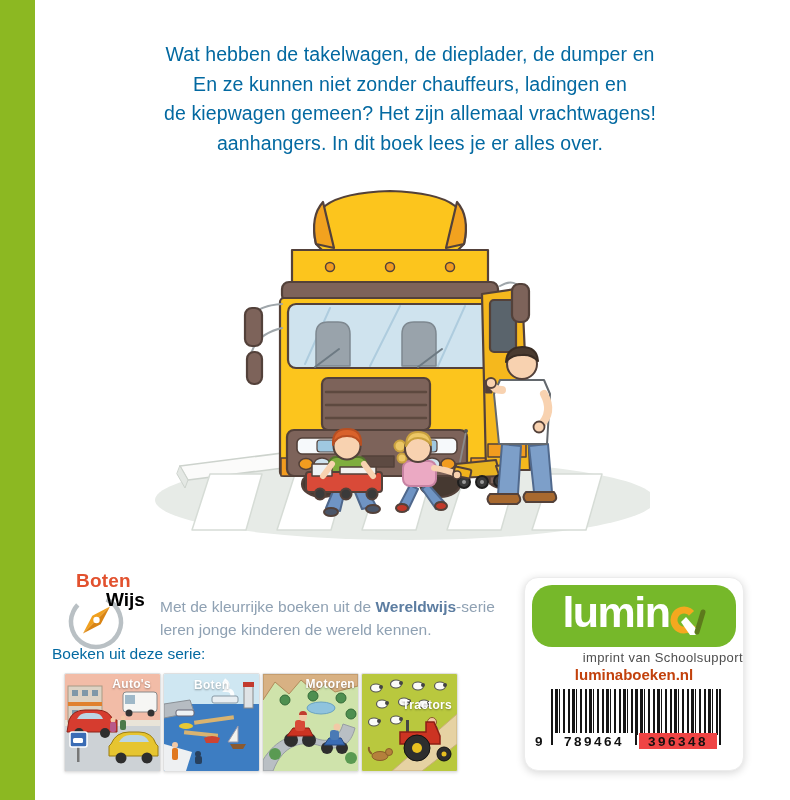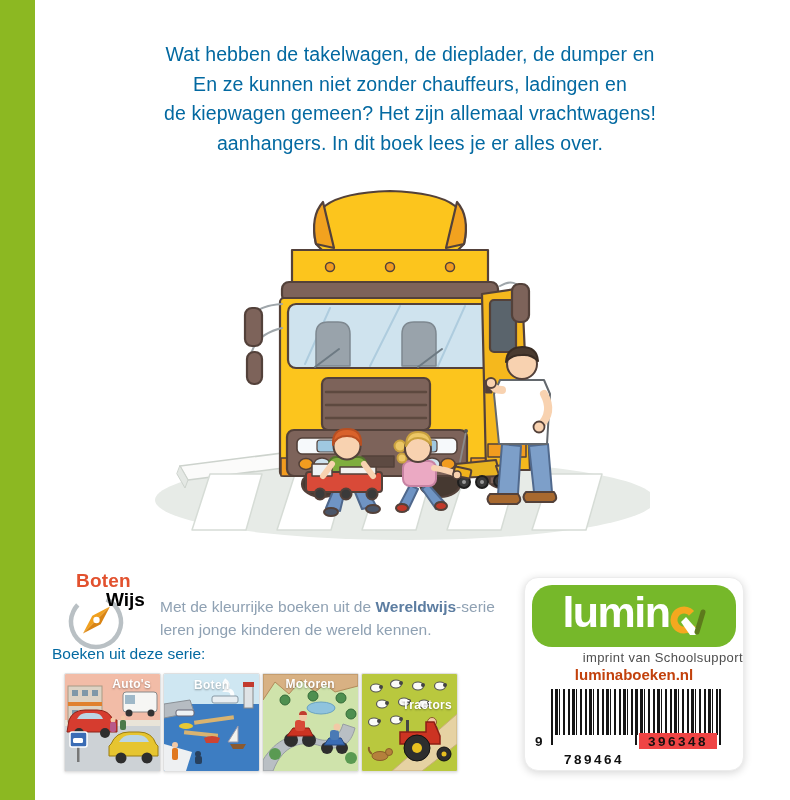--- a/index.html
+++ b/index.html
@@ -26,40 +26,40 @@
 
   
   .covers{position:absolute;left:64px;top:673px;display:flex;gap:2px;}
   .cover{position:relative;width:95px;height:97px;border:1px solid #e0e0e0;border-radius:2px;
          overflow:hidden;box-shadow:0 1px 3px rgba(0,0,0,.12);background:#fff;}
   .cover svg{display:block;}
   .ct{position:absolute;color:#fff;font-weight:bold;font-size:12px;letter-spacing:.3px;
       text-shadow:0 1px 2px rgba(0,0,0,.35);}
   .t-autos{top:3px;right:9px;}
   .t-boten{top:4px;left:30px;text-align:right;}
-  .t-motoren{top:3px;right:23px;}
+  .t-motoren{top:3px;right:3px;}
   .t-tractors{top:24px;right:5px;}
 
   
   .pub{position:absolute;left:524px;top:577px;width:218px;height:192px;background:#fff;
        border-radius:14px;border:1px solid #ececec;box-shadow:0 2px 8px rgba(0,0,0,.16);}
   .lumina{margin:7px 7px 0 7px;height:62px;border-radius:20px;background:#76b82a;
           display:flex;align-items:center;justify-content:center;}
   .lumina .lt{color:#fff;font-size:43px;font-weight:bold;letter-spacing:-1.5px;line-height:1;padding-bottom:8px;}
   .imprint{text-align:right;font-size:13px;color:#4e4e4e;letter-spacing:.4px;margin-top:3px;}
   .website{text-align:center;font-size:15px;font-weight:bold;color:#c2410c;margin-top:1px;}
   .barcode{position:relative;width:198px;height:66px;margin:6px auto 0;}
   .bars{position:absolute;left:16px;top:0;width:170px;height:46px;
         background:repeating-linear-gradient(90deg,#151515 0 2px,#fff 2px 4px,#151515 4px 7px,
         #fff 7px 8px,#151515 8px 9px,#fff 9px 12px,#151515 12px 14px,#fff 14px 17px);}
   .guard{position:absolute;top:0;width:2px;height:56px;background:#151515;}
   .g1{left:16px;}.g2{left:100px;}.g3{left:184px;}
   .bcrow{position:absolute;top:44px;left:0;width:100%;height:18px;font-size:13.5px;font-weight:600;color:#111;}
   .bc9{position:absolute;left:0;top:1px;}
-  .bcg1{position:absolute;left:20px;width:78px;top:0;background:#fff;text-align:center;letter-spacing:2.5px;padding-top:1px;margin-top:18px;}
+  .bcg1{position:absolute;left:20px;width:78px;top:0;background:#fff;text-align:center;letter-spacing:2.5px;padding-top:1px;}
   .bcg2{position:absolute;left:104px;width:78px;top:0;background:#ef4444;text-align:center;letter-spacing:2.5px;padding-top:1px;}
 </style>
 </head>
 <body>
 
 <div>
 
   <div class="spine"></div>
 
   <div class="blurb">

